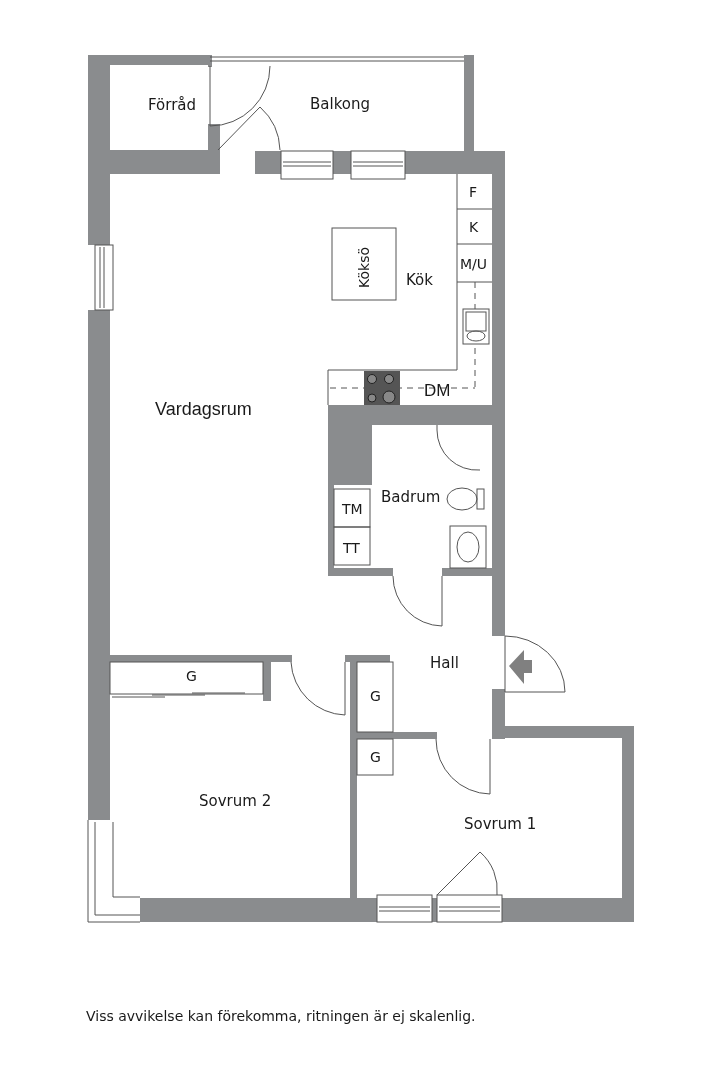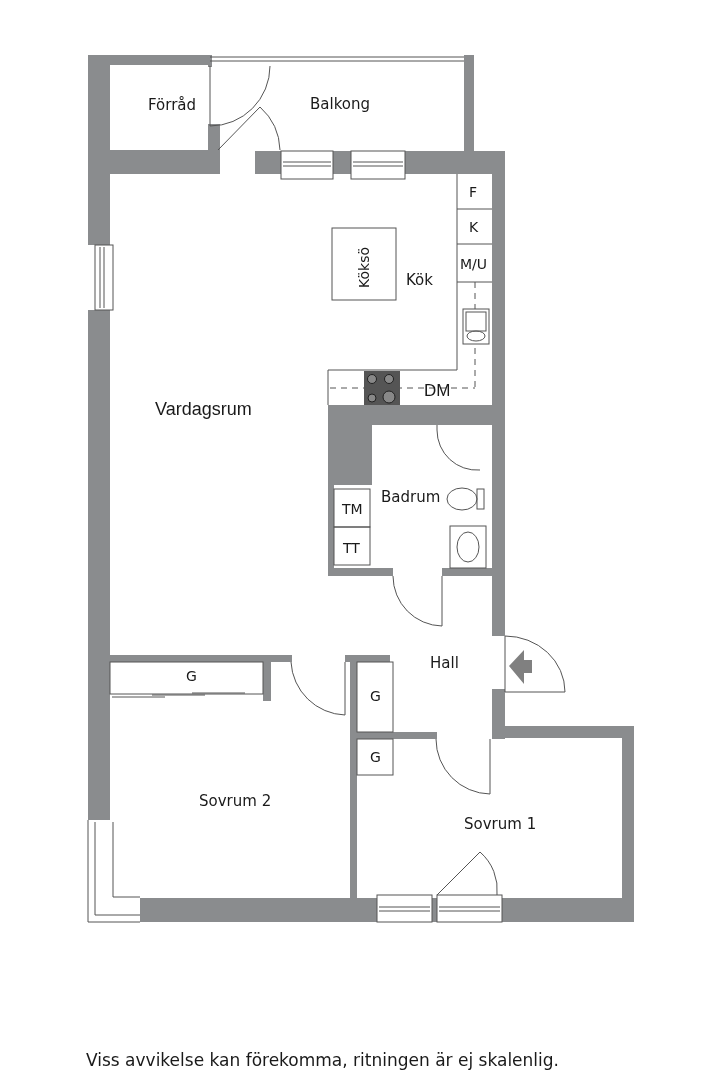--- a/index.html
+++ b/index.html
@@ -1,20 +1,20 @@
 <!DOCTYPE html>
 <html><head>
 <meta charset="utf-8">
 <style>
   html, body { margin:0; padding:0; background:#ffffff; }
   body { width:720px; height:1080px; position:relative; overflow:hidden; font-family:"Liberation Sans", sans-serif; }
   #plan { position:absolute; left:0; top:0; }
   .lbl { font-family:"DejaVu Sans", sans-serif; fill:#1a1a1a; }
   .lbl-arial { font-family:"Liberation Sans", sans-serif; fill:#1a1a1a; }
-  .footer { position:absolute; left:86px; top:1008px; font-family:"DejaVu Sans", sans-serif; font-size:17px; color:#1a1a1a;margin-top:42px; }
+  .footer { position:absolute; left:86px; top:1008px; font-family:"DejaVu Sans", sans-serif; font-size:14px; color:#1a1a1a; }
 </style>
 </head>
 <body>
 
 <svg id="plan" width="720" height="1080" viewBox="0 0 720 1080" xmlns="http://www.w3.org/2000/svg">
   <g fill="#8a8c8e" stroke="none">
 
     <rect x="88" y="55" width="22" height="190"></rect>
     <rect x="88" y="310" width="22" height="510"></rect>
 

